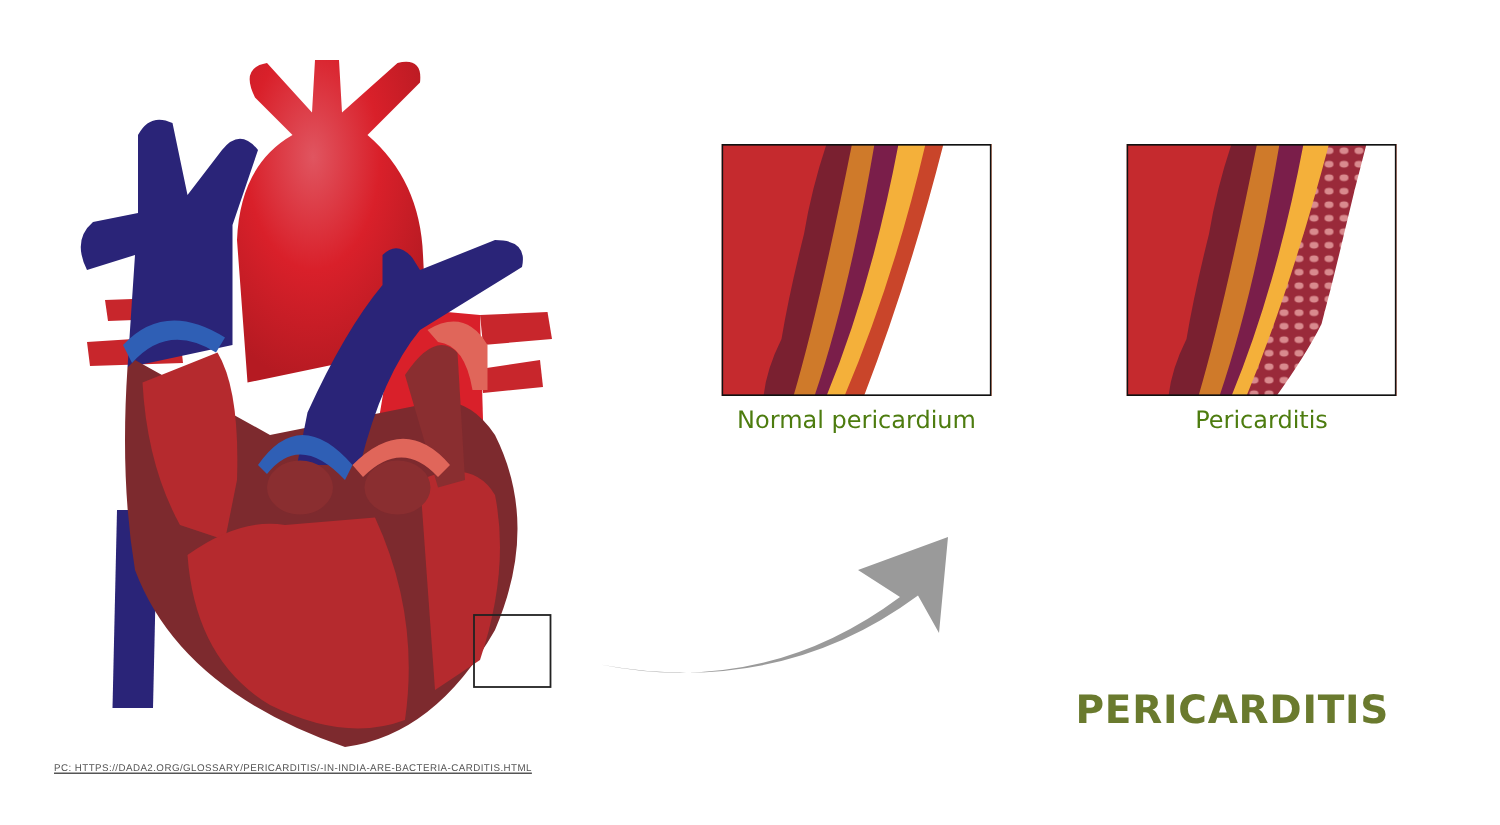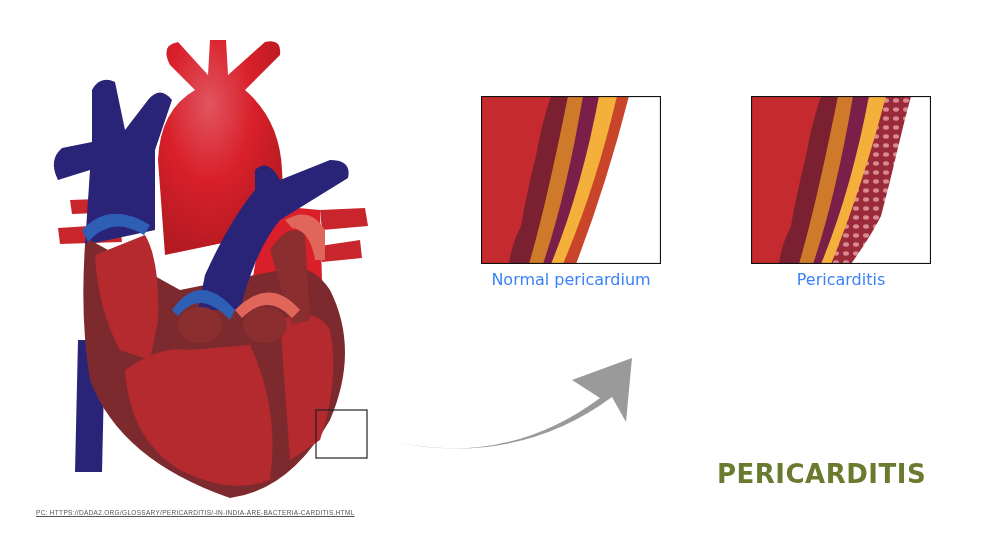--- a/index.html
+++ b/index.html
@@ -1,19 +1,19 @@
 <!DOCTYPE html>
 <html><head>
 <meta charset="utf-8">
 <style>
   html,body{margin:0;padding:0;background:#ffffff;}
   body{width:1000px;height:550px;position:relative;overflow:hidden;font-family:"Liberation Sans",sans-serif;}
   .abs{position:absolute;}
   svg{display:block;}
-  .panel-label{position:absolute;font-family:"DejaVu Sans",sans-serif;font-size:16px;color:#3b82f6;text-align:center;width:200px;}
+  .panel-label{position:absolute;font-family:"DejaVu Sans",sans-serif;font-size:16px;color:#4d7c0f;text-align:center;width:200px;}
   .title{position:absolute;left:717px;top:459px;font-family:"DejaVu Sans",sans-serif;font-weight:bold;font-size:26px;color:#6a7a2e;letter-spacing:0.5px;}
   .credit{position:absolute;left:36px;top:509px;font-size:6.5px;color:#555;text-decoration:underline;letter-spacing:0.3px;white-space:nowrap;}
 </style>
 </head>
 <body>
 
 <div class="abs" style="left:30px;top:20px;width:380px;height:480px;">
 <svg width="380" height="480" viewBox="0 0 380 480">
   <defs>
     <radialGradient id="aortaG" cx="0.4" cy="0.3" r="0.7">

